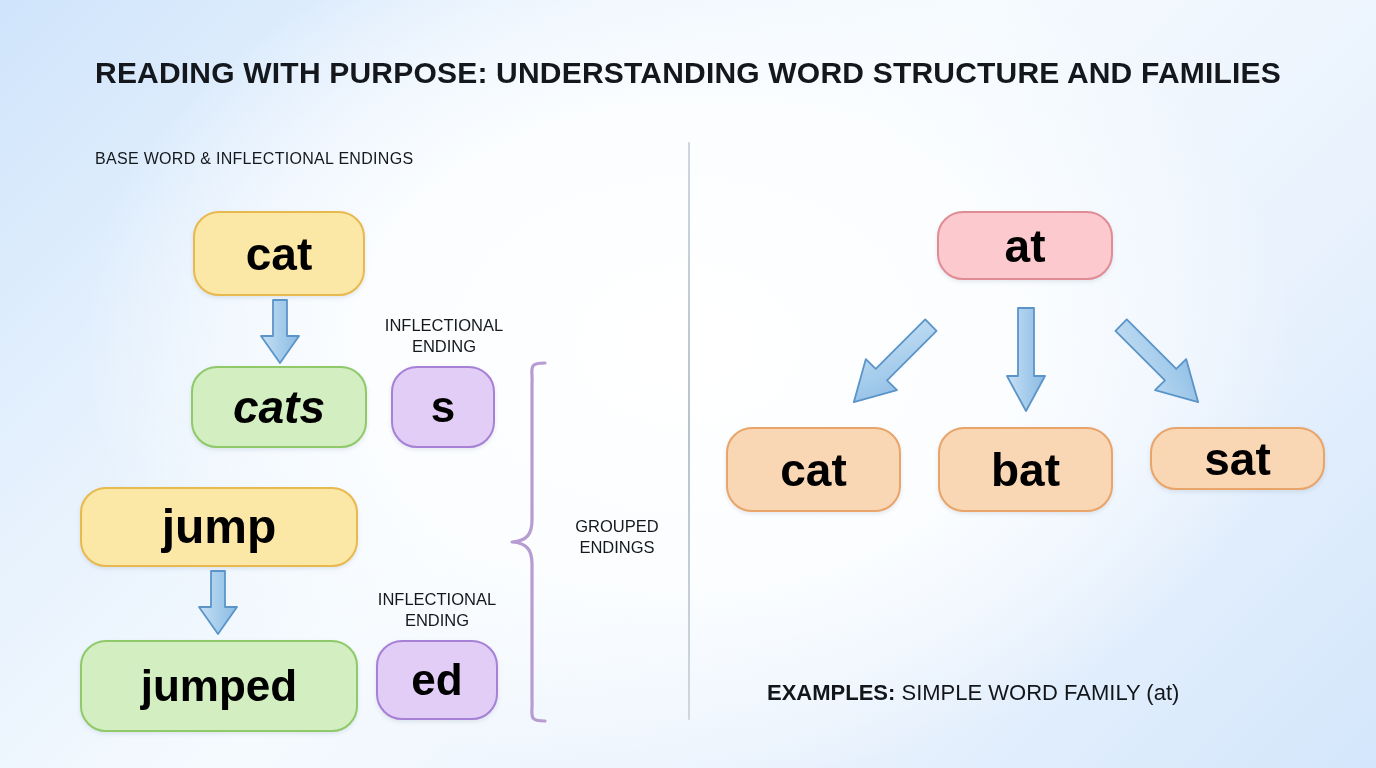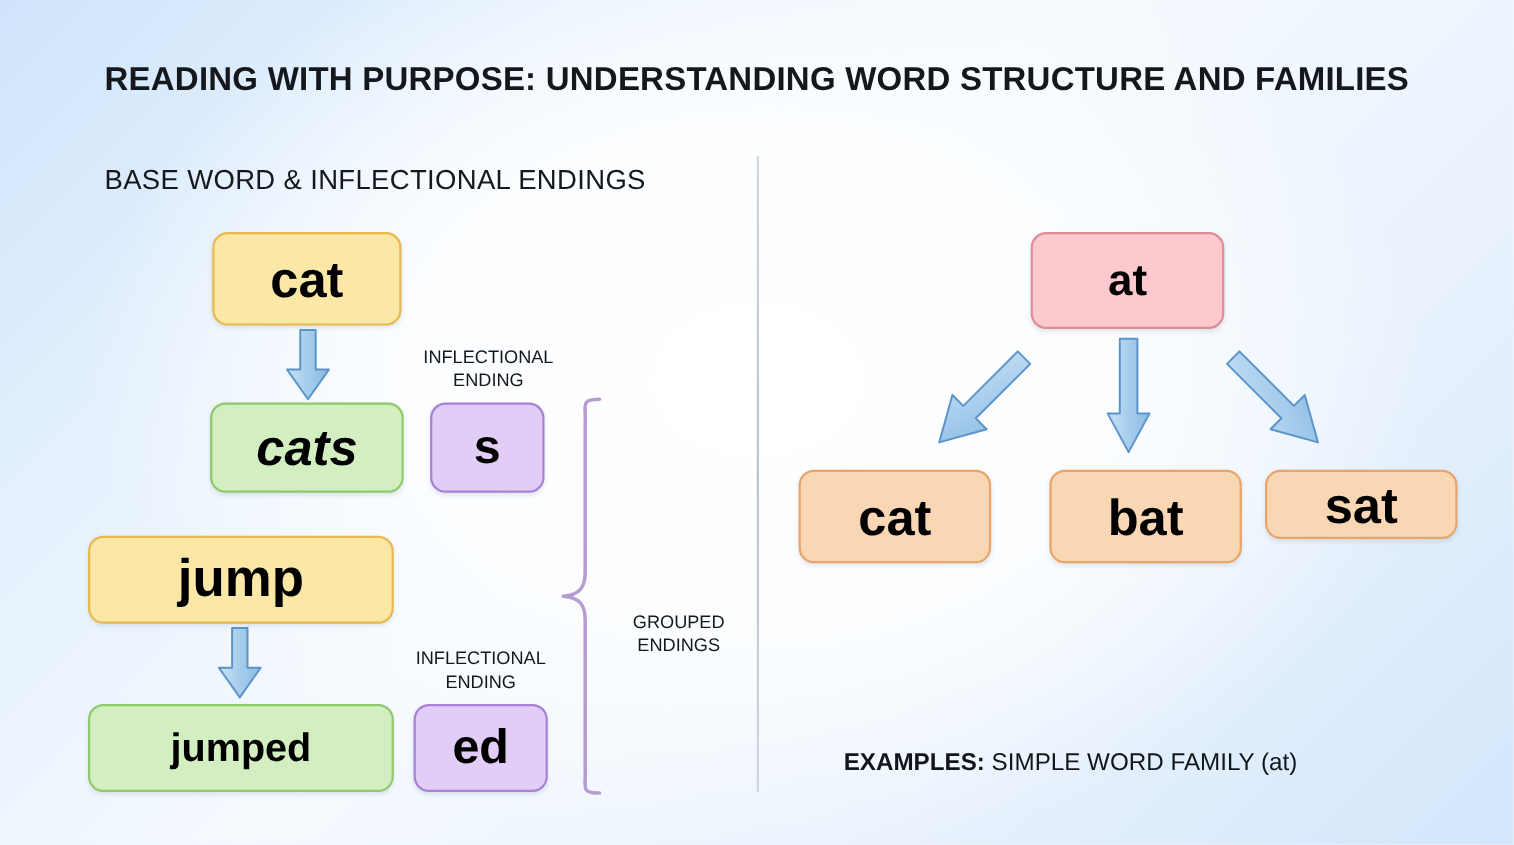--- a/index.html
+++ b/index.html
@@ -32,21 +32,21 @@
     text-align: center;
     font-size: 30px;
     font-weight: 700;
     letter-spacing: 0.2px;
     color: #14181c;
     white-space: nowrap;
   }
 
   .section-head {
     position: absolute;
-    font-size: 25px;
+    font-size: 16px;
     font-weight: 400;
     letter-spacing: 0.3px;
     color: #15191d;
     white-space: nowrap;
   }
   .section-head.left  { top: 150px; left: 95px; }
   .section-head.right { top: 150px; left: 900px; }
 
   .bottom-caption {
     position: absolute;
@@ -69,21 +69,21 @@
     border-radius: 2px;
   }
 
   
   .wbox {
     position: absolute;
     box-sizing: border-box;
     display: flex;
     align-items: center;
     justify-content: center;
-    border-radius: 14px;
+    border-radius: 26px;
     border-width: 2.5px;
     border-style: solid;
     font-weight: 700;
     color: #000000;
     box-shadow: 0 2px 4px rgba(60,80,110,0.12);
     line-height: 1;
   }
 
   
   .small-label {
@@ -135,39 +135,39 @@
   <div class="wbox" style="left:391px; top:366px; width:104px; height:82px; font-size:44px;
               background:#e1cdf5; border-color:#a681d6;">s</div>
 
   <div class="wbox" style="left:80px; top:487px; width:278px; height:80px; font-size:48px;
               background:#fbe7a6; border-color:#e8b94e;">jump</div>
 
   <svg class="arrow" style="left:196px; top:569px;" width="44" height="68" viewBox="0 0 44 68">
     <polygon points="15,2 29,2 29,38 41,38 22,65 3,38 15,38" fill="url(#agr1)" stroke="#5b94c8" stroke-width="1.8" stroke-linejoin="round"></polygon>
   </svg>
 
-  <div class="wbox" style="left:80px; top:640px; width:278px; height:80px; font-size:36px;
+  <div class="wbox" style="left:80px; top:640px; width:278px; height:92px; font-size:44px;
               background:#d3eec0; border-color:#8fc96a;">jumped</div>
 
   <div class="small-label" style="left:361px; top:589px; width:152px;">INFLECTIONAL
 ENDING</div>
 
   <div class="wbox" style="left:376px; top:640px; width:122px; height:80px; font-size:44px;
               background:#e1cdf5; border-color:#a681d6;">ed</div>
 
   <svg class="brace" style="left:505px; top:360px;" width="46" height="364" viewBox="0 0 46 364">
     <path d="M40 3 C 22 3, 28 9, 27 24 L27 160 C27 174, 22 181, 7 182
              C22 183, 27 190, 27 204 L27 340 C28 355, 22 361, 40 361" fill="none" stroke="#b69cd0" stroke-width="3.2" stroke-linecap="round" stroke-linejoin="round"></path>
   </svg>
 
-  <div class="small-label" style="left:551px; top:516px; width:132px; text-align:center;margin-top:40px;">GROUPED
+  <div class="small-label" style="left:551px; top:516px; width:132px; text-align:center;">GROUPED
 ENDINGS</div>
 
 
-  <div class="wbox" style="left:937px; top:211px; width:176px; height:88px; font-size:40px;
+  <div class="wbox" style="left:937px; top:211px; width:176px; height:69px; font-size:46px;
               background:#fbc9ce; border-color:#e08c95;">at</div>
 
   <svg class="arrow" style="left:832px; top:305px;" width="120" height="118" viewBox="0 0 120 118">
     <defs>
       <linearGradient id="agr2" x1="0" y1="0" x2="1" y2="1">
         <stop offset="0%" stop-color="#c7e0f4"></stop>
         <stop offset="60%" stop-color="#a3cbeb"></stop>
         <stop offset="100%" stop-color="#8dbbe2"></stop>
       </linearGradient>
     </defs>
@@ -183,21 +183,21 @@
   <svg class="arrow" style="left:1100px; top:305px;" width="120" height="118" viewBox="0 0 120 118">
     <g transform="rotate(-45 60 59)">
       <polygon points="52,4 68,4 68,74 82,74 60,113 38,74 52,74" fill="url(#agr2)" stroke="#5b94c8" stroke-width="1.8" stroke-linejoin="round"></polygon>
     </g>
   </svg>
 
   <div class="wbox" style="left:726px; top:427px; width:175px; height:85px; font-size:46px;
               background:#fad7b4; border-color:#e8a469;">cat</div>
 
   <div class="wbox" style="left:938px; top:427px; width:175px; height:85px; font-size:46px;
-              background:#fad7b4; border-color:#e8a469;margin-left:16px;">bat</div>
+              background:#fad7b4; border-color:#e8a469;">bat</div>
 
   <div class="wbox" style="left:1150px; top:427px; width:175px; height:63px; font-size:46px;
               background:#fad7b4; border-color:#e8a469;">sat</div>
 
   <div class="bottom-caption">
     <span class="lead">EXAMPLES:</span><span> SIMPLE WORD FAMILY (at)</span>
   </div>
 
 </div>
 

